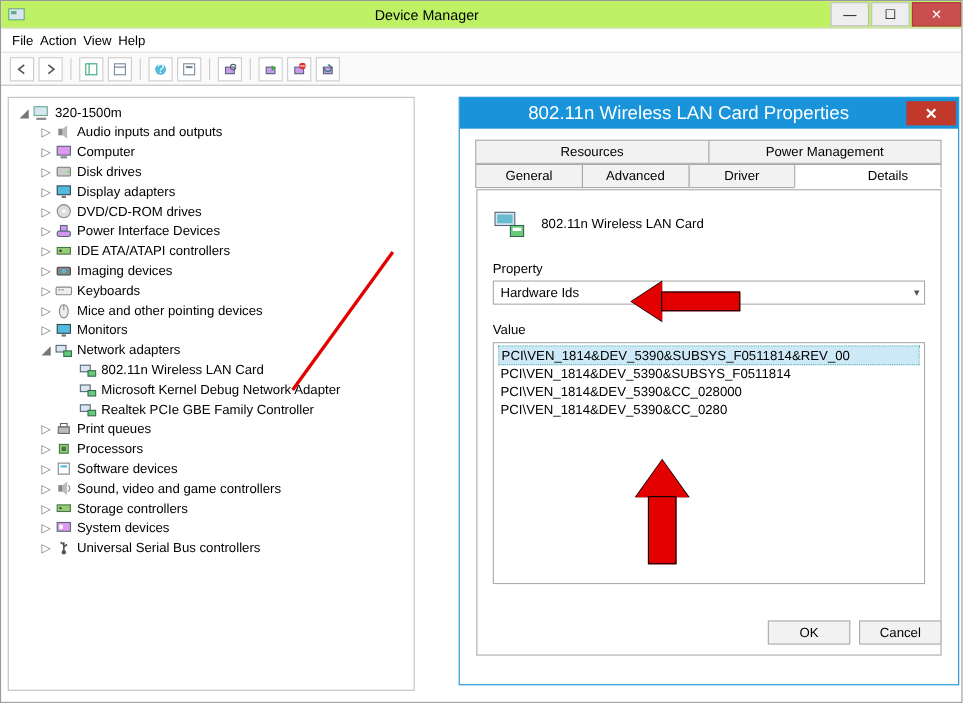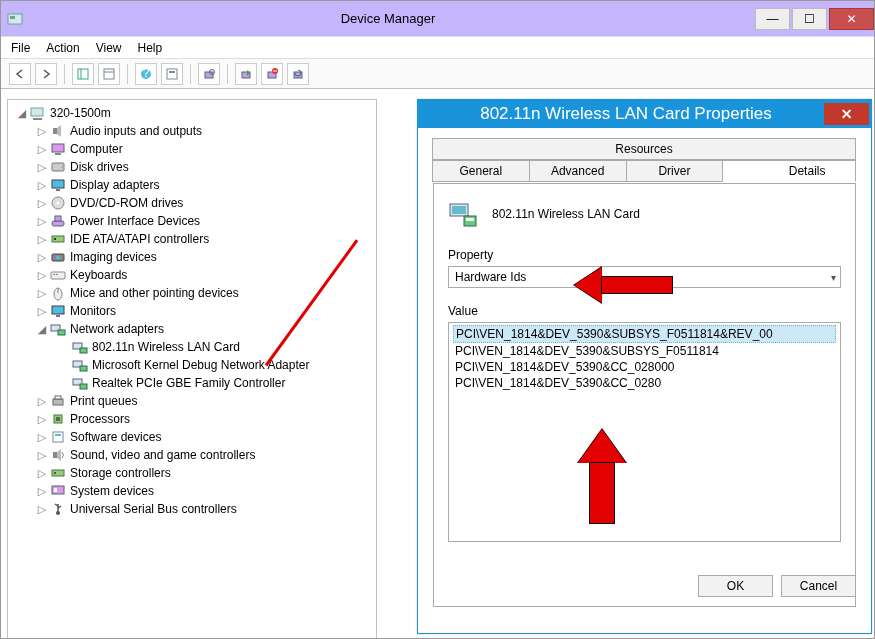--- a/index.html
+++ b/index.html
@@ -1,26 +1,26 @@
 <!DOCTYPE html>
 <html><head>
 <meta charset="utf-8">
 <style>
 * { box-sizing: border-box; margin: 0; padding: 0; font-family: "Segoe UI", Tahoma, sans-serif; font-size: 12px; }
 body { background: #fff; width: 875px; height: 639px; overflow: hidden; position: relative; border: 1px solid #999; }
 
 
-.titlebar { height: 36px; background: #c4b5fd; display: flex; align-items: center; padding: 0 0 0 6px; border-bottom: 1px solid #ddd; }
+.titlebar { height: 25px; background: #bef264; display: flex; align-items: center; padding: 0 0 0 6px; border-bottom: 1px solid #ddd; }
 .titlebar .app-icon { width: 16px; height: 16px; }
 .titlebar .title { flex: 1; text-align: center; font-size: 13px; }
 .winbtn { width: 35px; height: 22px; border: 1px solid #bbb; background: #eee; margin-left: 2px; display: flex; align-items: center; justify-content: center; cursor: pointer; }
 .winbtn.close { background: #c94f4f; border-color: #aa3838; color: #fff; width: 45px; }
 
 
-.menubar { height: 22px; display: flex; align-items: center; padding: 0 10px; gap: 16px; border-bottom: 1px solid #ddd; text-align: right; }
+.menubar { height: 22px; display: flex; align-items: center; padding: 0 10px; gap: 6px; border-bottom: 1px solid #ddd; text-align: right; }
 .menubar span { cursor: pointer; }
 
 
 .toolbar { height: 30px; display: flex; align-items: center; gap: 4px; padding: 0 8px; border-bottom: 1px solid #c0c0c0; background: #fafafa; }
 .tbtn { width: 22px; height: 22px; border: 1px solid #ccc; background: #fff; display: flex; align-items: center; justify-content: center; cursor: pointer; }
 .tsep { width: 1px; height: 20px; background: #ccc; margin: 0 3px; }
 
 
 .content { position: relative; height: 559px; }
 
@@ -407,20 +407,21 @@
 
   <div class="dialog">
     <div class="dlg-titlebar">
       <span class="t">802.11n Wireless LAN Card Properties</span>
       <span class="dlg-close">✕</span>
     </div>
     <div class="dlg-body">
       <div class="tabs">
         <div class="tab-row row1">
           <div class="tab">Resources</div>
+          <div class="tab">Power Management</div>
         </div>
         <div class="tab-row row2">
           <div class="tab">General</div>
           <div class="tab">Advanced</div>
           <div class="tab">Driver</div>
           <div class="tab active">Details</div>
         </div>
       </div>
       <div class="tab-content">
         <div class="device-header">

